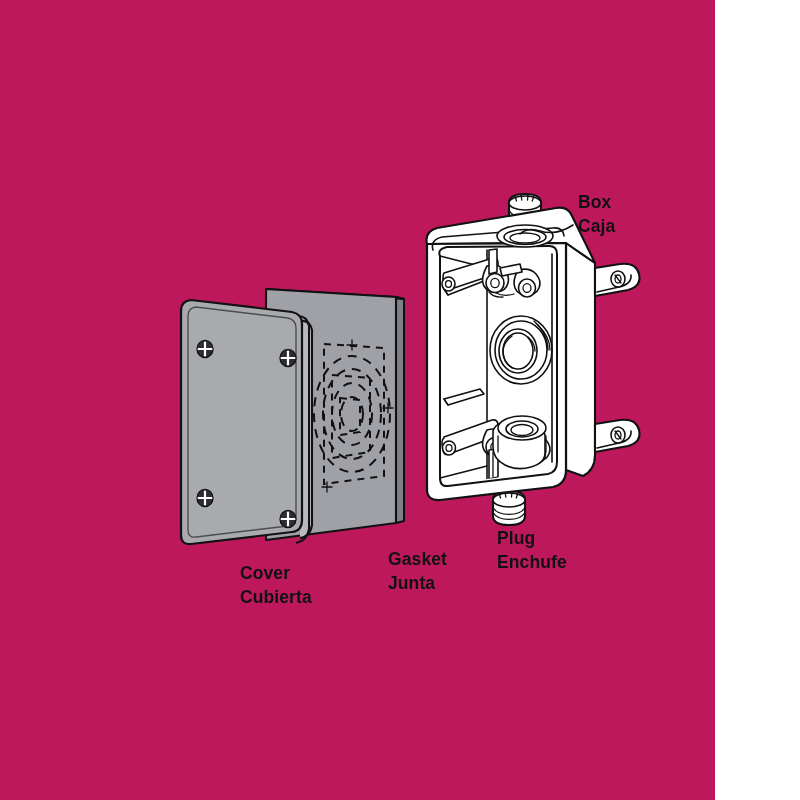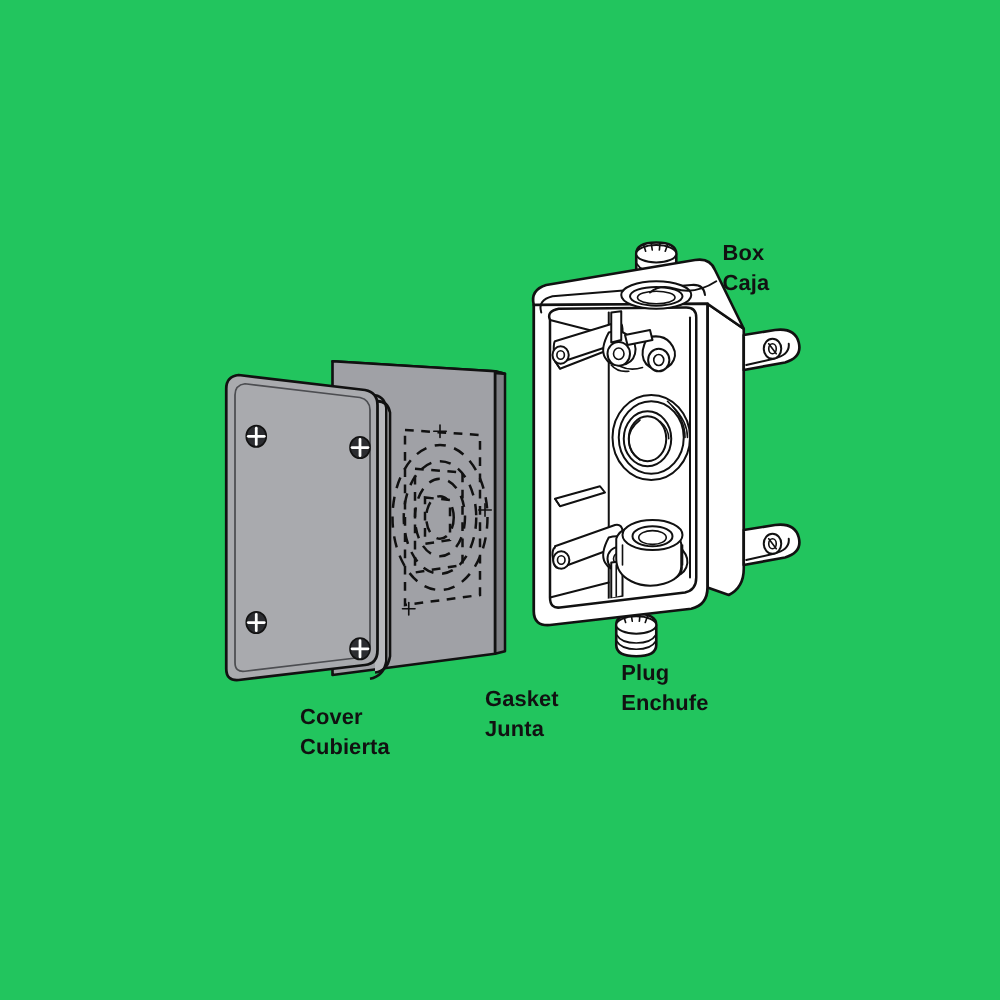--- a/index.html
+++ b/index.html
@@ -9,23 +9,23 @@
     background: #ffffff;
   }
   body {
     width: 800px;
     height: 800px;
     overflow: hidden;
     font-family: "Liberation Sans", sans-serif;
   }
   #scene {
     position: relative;
-    width: 800px;
+    width: 715px;
     height: 800px;
-    background: #22c55e;
+    background: #be185d;
   }
   #diagram-svg {
     position: absolute;
     left: 0;
     top: 0;
     width: 800px;
     height: 800px;
     display: block;
   }
   .callout-text {

